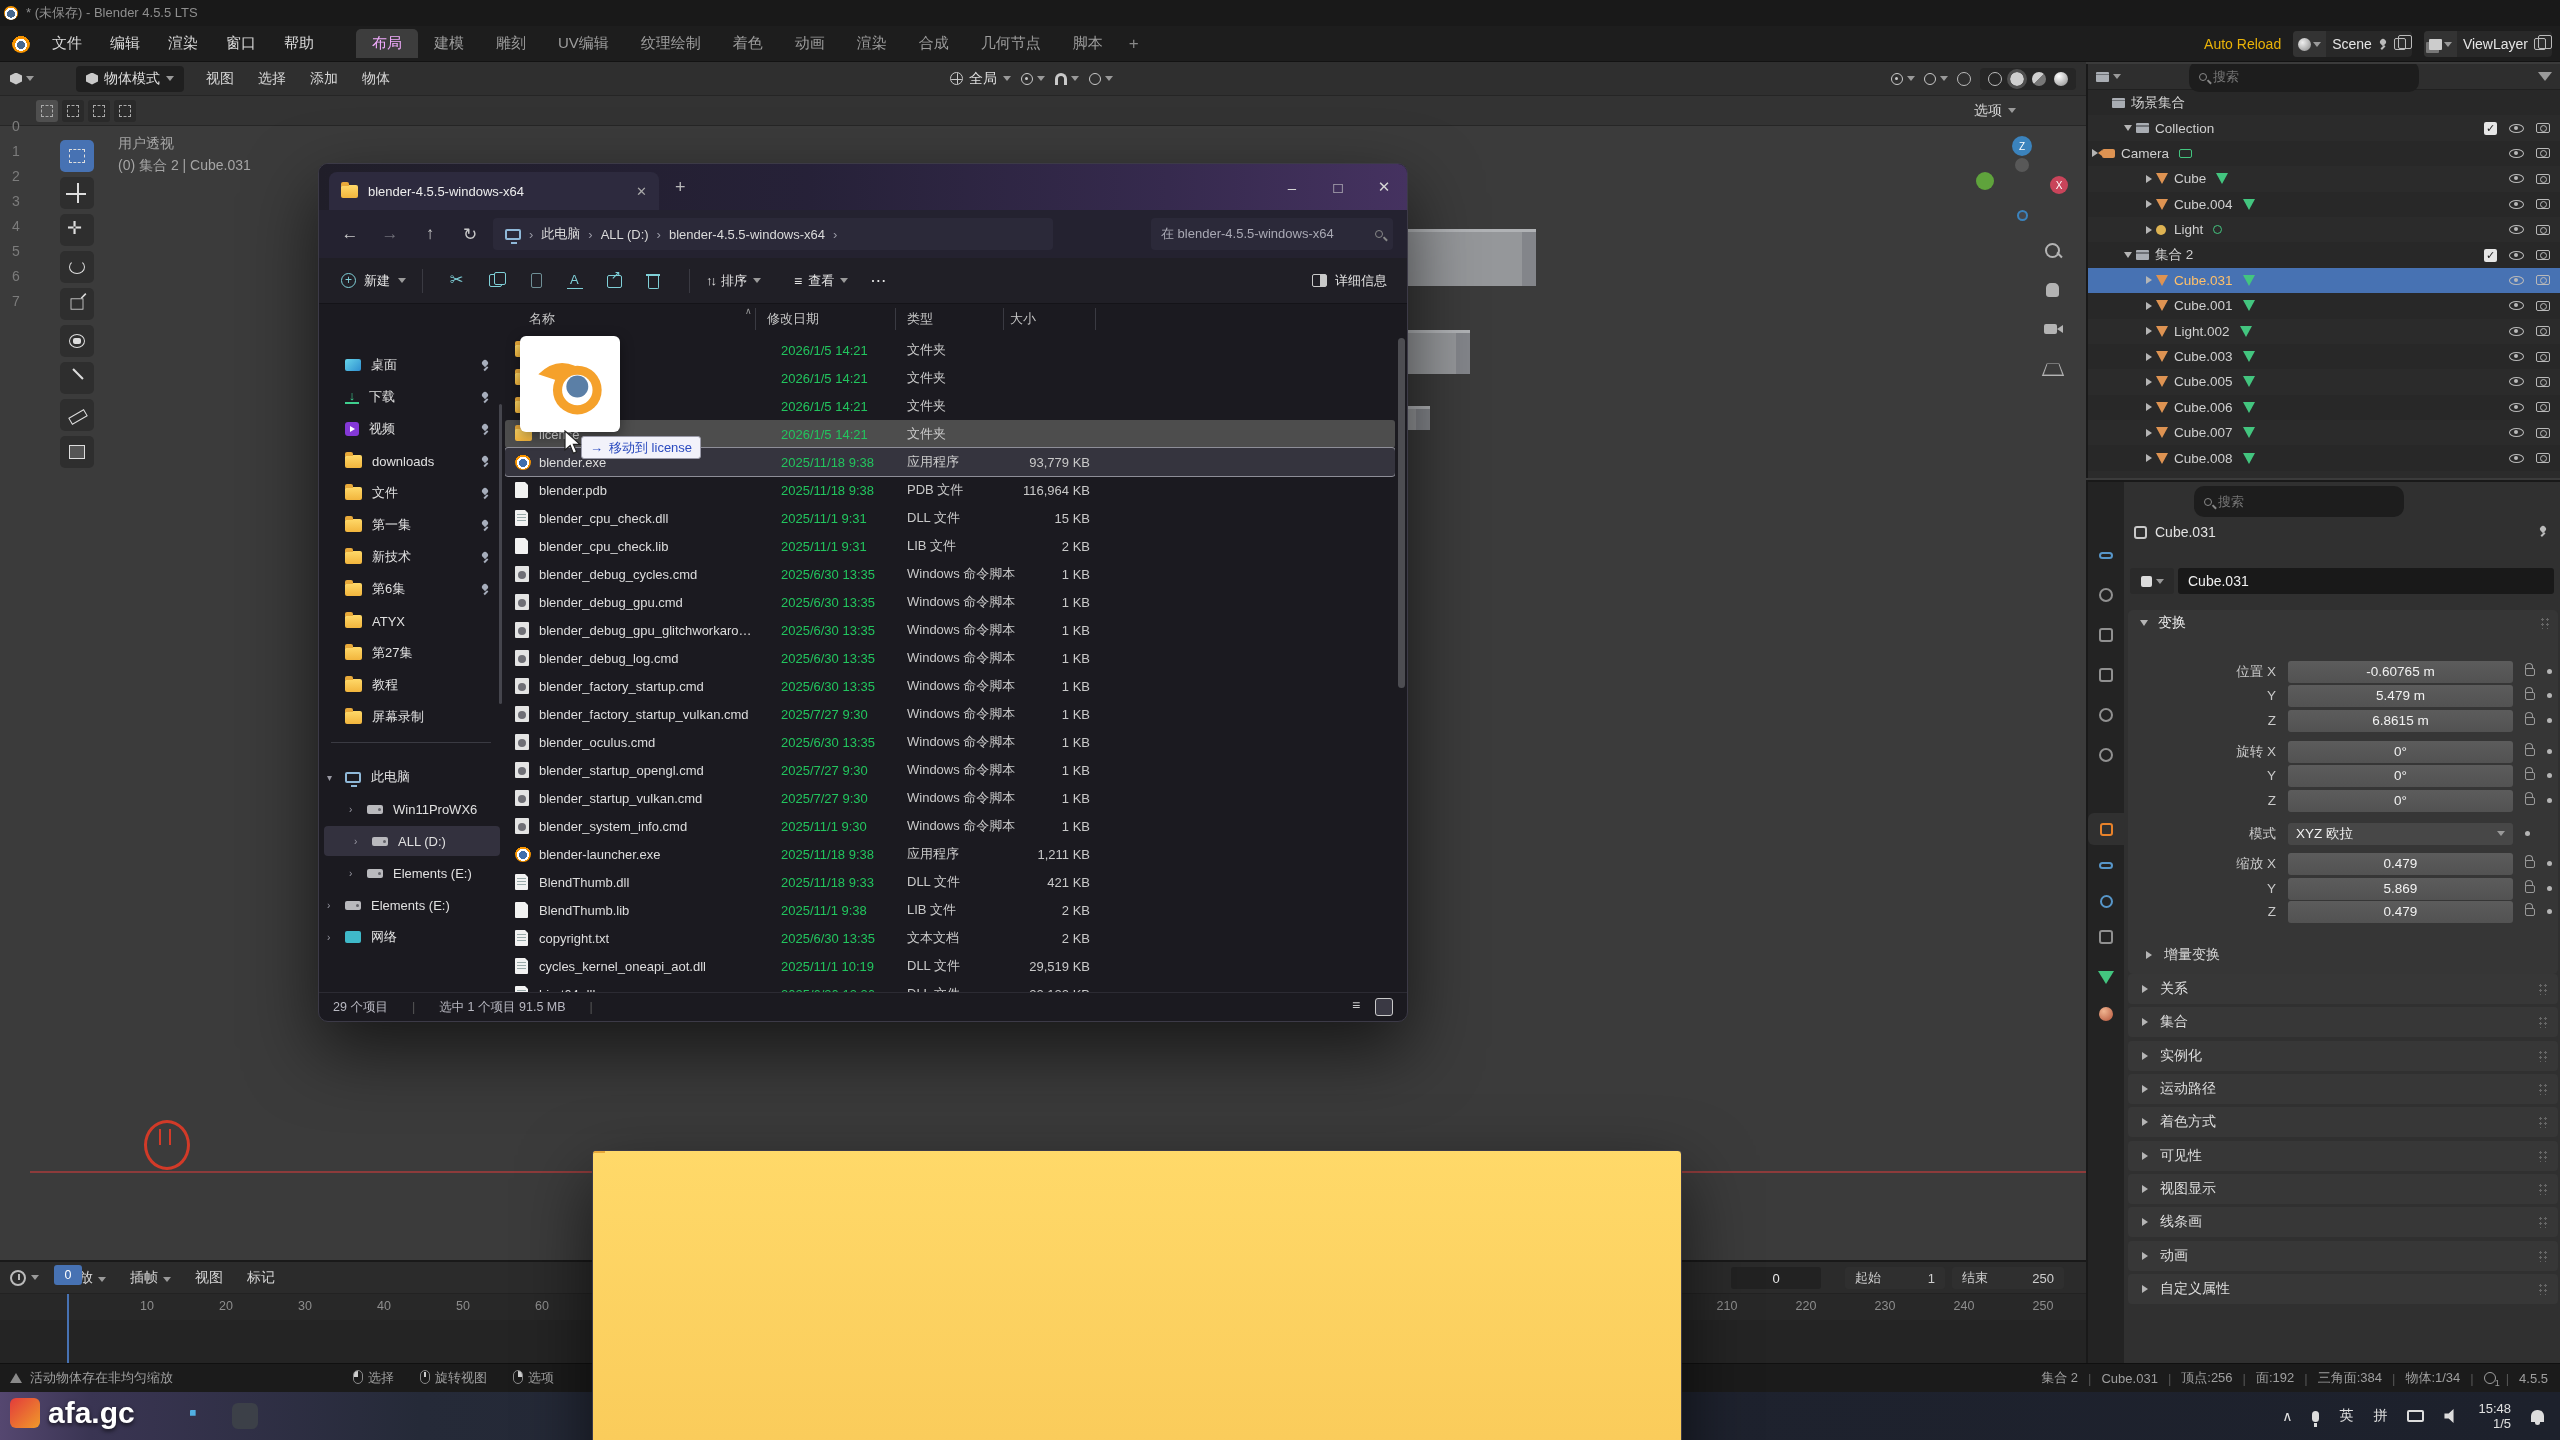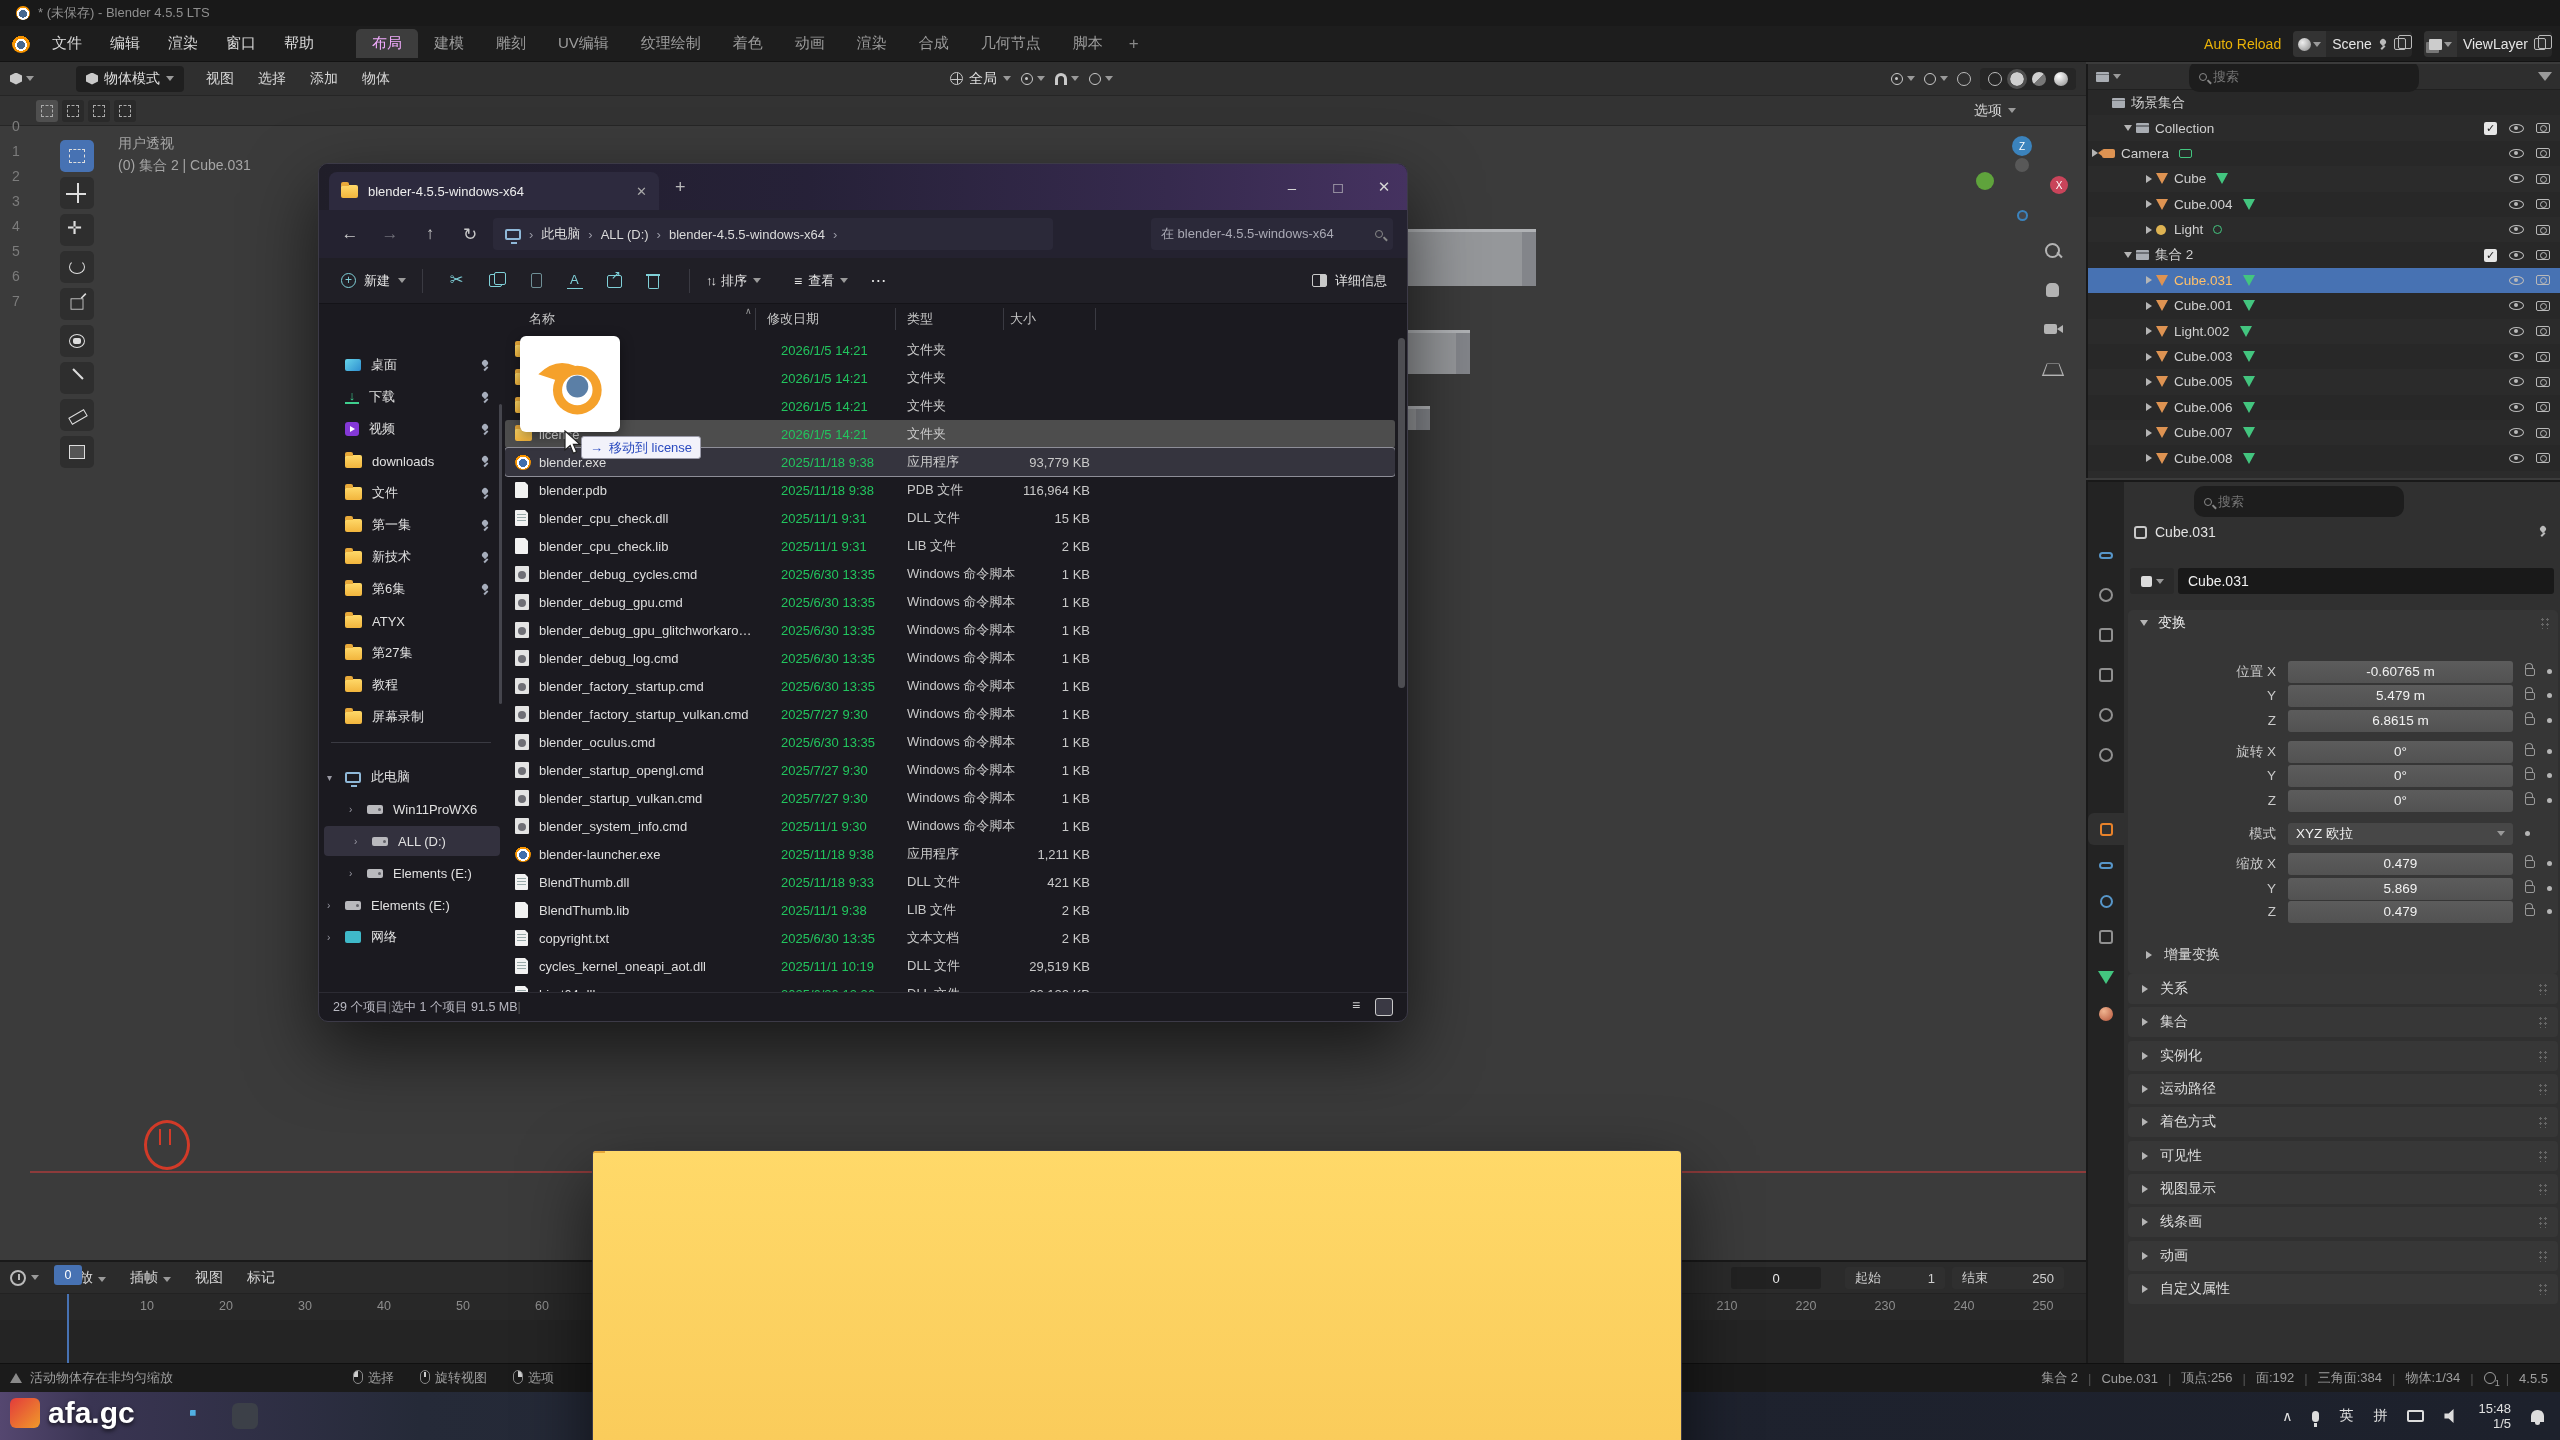--- a/index.html
+++ b/index.html
@@ -1,20 +1,20 @@
 <!DOCTYPE html>
 <html><head>
 <meta charset="utf-8">
 <style>
 *{margin:0;padding:0;box-sizing:border-box}
 html,body{background:#000}
 .screen{position:relative;width:2560px;height:1440px;overflow:hidden;background:#3b3b3b;font-family:"Liberation Sans","DejaVu Sans",sans-serif;color:#ddd;font-size:14px}
 .abs{position:absolute}
 
-.titlebar{left:0;top:0;width:2560px;height:26px;background:#191919;display:flex;align-items:center;gap:8px;padding-left:16px;color:#8f8f8f;font-size:13px}
+.titlebar{left:0;top:0;width:2560px;height:26px;background:#191919;display:flex;align-items:center;gap:8px;padding-left:4px;color:#8f8f8f;font-size:13px}
 .topbar{left:0;top:26px;width:2560px;height:36px;background:#1d1d1d;display:flex;align-items:center;border-bottom:1px solid #131313}
 .blogo{width:18px;height:18px;border-radius:50%;background:radial-gradient(circle at 50% 55%,#47688f 0 4px,#fff 4px 6px,#f79400 6px 9px,transparent 9px)}
 .tmenu{padding:0 14px;color:#d9d9d9;font-size:15px;cursor:default}
 #ws-tabs{display:flex;align-items:center;margin-left:28px}
 .wtab{padding:5px 16px;color:#9d9d9d;font-size:15px;border-radius:5px 5px 0 0}
 .wtab.act{background:#3d3d3d;color:#f0abfc}
 .wtab.plus{color:#888;font-size:17px;padding:0 10px}
 .tb-right{position:absolute;right:8px;top:0;height:36px;display:flex;align-items:center;gap:12px}
 .pillw{display:flex;align-items:center;background:#282828;border-radius:4px;height:26px;padding:0 6px;gap:6px;font-size:14px;color:#e5e5e5}
 .pillw .seg{display:flex;align-items:center;gap:2px;background:#333;margin-left:-6px;border-radius:4px 0 0 4px;height:26px;padding:0 5px}
@@ -277,21 +277,21 @@
 .frow .ficon{position:absolute;left:10px}
 .frow.drop{background:#4d4d4d}
 .frow.selected{background:#35343e;outline:1px solid #8e8e98}
 .ic-doc{width:13px;height:16px;background:#f2f2f2;border-radius:1px;position:relative}
 .ic-doc::before{content:"";position:absolute;right:0;top:0;border:3px solid;border-color:#b9b9b9 #1b1a20 #1b1a20 #b9b9b9 ;border-width:0 3px 3px 0;border-style:solid;width:0;height:0;border-color:transparent #1b1a20 transparent transparent}
 .ic-doc.lines::after{content:"";position:absolute;left:2px;right:2px;top:4px;height:9px;background:repeating-linear-gradient(to bottom,#9aa 0 1px,transparent 1px 3px)}
 .ic-cmd{width:14px;height:16px;background:#e4e4e4;border-radius:1px;position:relative}
 .ic-cmd::after{content:"";position:absolute;left:3px;top:5px;width:8px;height:8px;background:#6f6f76;border-radius:50%}
 .ic-blend{width:16px;height:16px;border-radius:50%;background:radial-gradient(circle at 50% 55%,#3f6fae 0 4px,#fff 4px 6px,#f79400 6px 8px,transparent 8px)}
 .file-scroll{position:absolute;right:2px;top:34px;width:7px;height:350px;background:#4d4d52;border-radius:4px}
-.ex-status{position:absolute;left:0;bottom:0;width:100%;height:29px;border-top:1px solid #2c2b33;display:flex;align-items:center;color:#b9b9c2;font-size:12.5px;padding:0 14px;gap:0}
+.ex-status{position:absolute;left:0;bottom:0;width:100%;height:29px;border-top:1px solid #2c2b33;display:flex;align-items:center;color:#b9b9c2;font-size:12.5px;padding:0 14px;gap:24px}
 .vtoggle{margin-left:auto;display:flex;gap:8px}
 .vt{width:18px;height:18px;border-radius:3px;position:relative}
 .vt.lines::before{content:"≡";position:absolute;left:3px;top:-1px;color:#c9c9c9;font-size:14px}
 .vt.pane{border:1.5px solid #c9c9c9;background:#3a3944}
 .ghost{position:absolute;left:201px;top:172px;width:100px;height:96px;background:#fff;border-radius:6px;display:flex;align-items:center;justify-content:center;z-index:5;box-shadow:0 4px 14px rgba(0,0,0,.4)}
 .dragtip{position:absolute;left:262px;top:272px;height:23px;background:#f2f2fa;border:1px solid #9a9aa8;border-radius:3px;display:flex;align-items:center;gap:6px;padding:0 8px;color:#2b4bbf;font-size:13px;z-index:6;white-space:nowrap}
 .cursor{position:absolute;left:245px;top:266px;z-index:7}
 </style>
 </head>
 <body>

